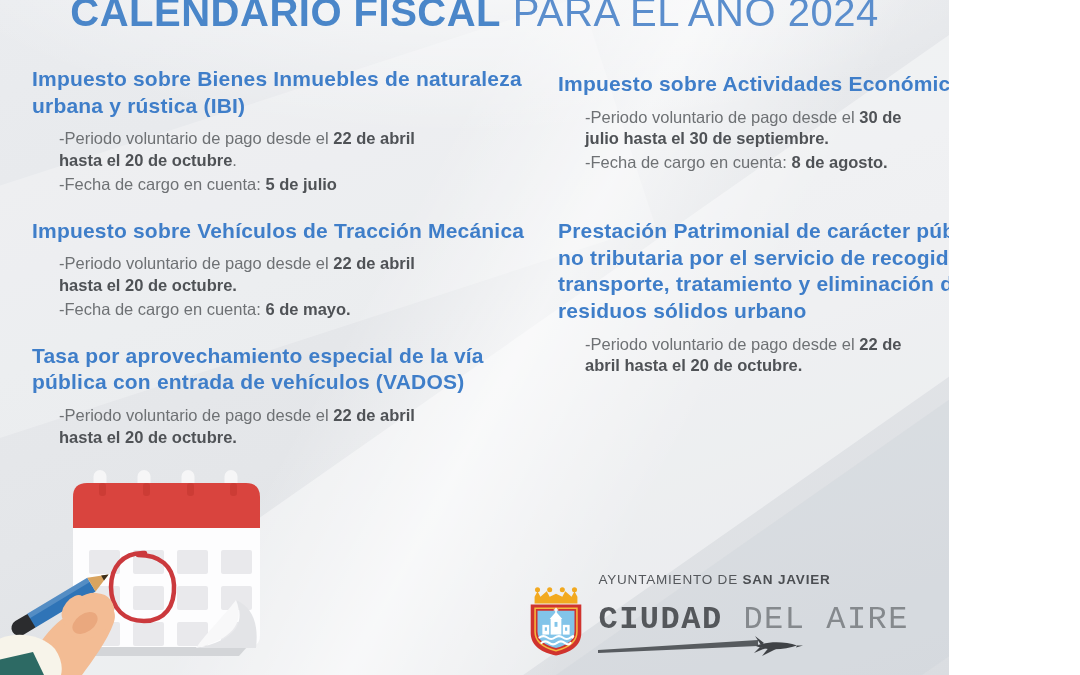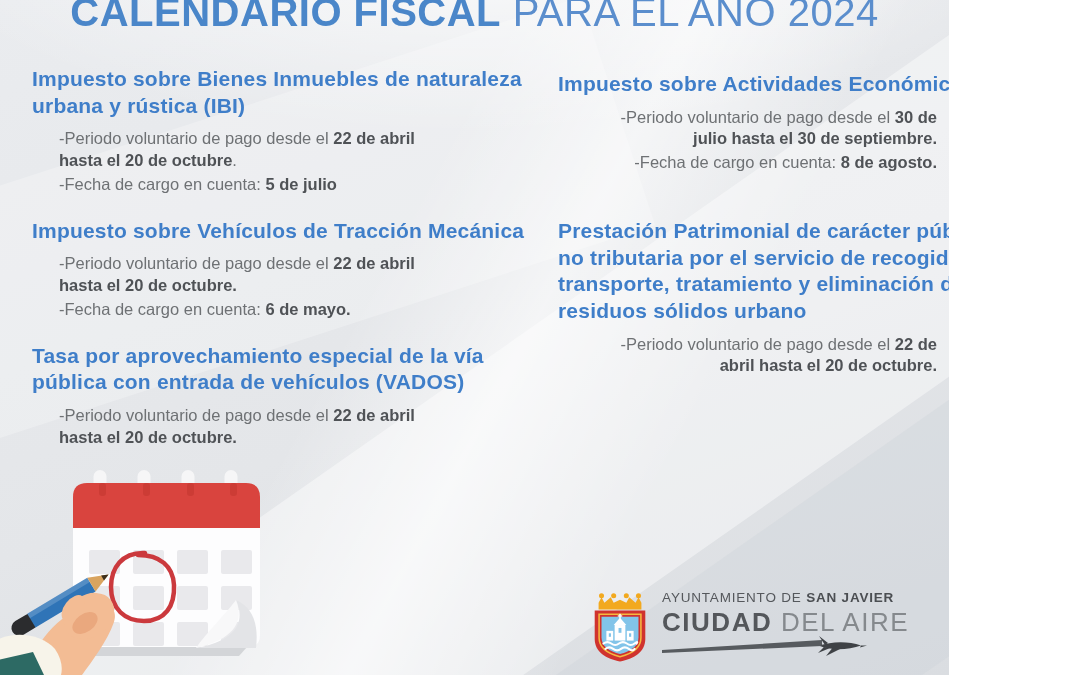--- a/index.html
+++ b/index.html
@@ -33,34 +33,34 @@
   .tax-section{margin:0 0 22px 0;}
   .tax-heading{
     margin:0 0 9px 0;
     font-size:21px;line-height:1.27;font-weight:700;color:#3f7ec9;
     letter-spacing:.2px;
   }
   .tax-line{
     margin:0 0 2px 0;padding-left:27px;max-width:372px;
     font-size:16.5px;line-height:1.32;color:#6e7174;font-weight:400;
   }
-  .col-right .tax-line{max-width:352px;text-align:right;}
+  .col-right .tax-line{max-width:352px;}
   .tax-line strong{color:#4f5256;font-weight:700;}
 
   .calendar-illustration{position:absolute;left:0;bottom:0;width:290px;height:210px;}
 
   .footer-logo{
     position:absolute;right:40px;bottom:7px;
-    display:flex;gap:10px;
+    display:flex;align-items:center;gap:10px;
   }
   .crest{width:64px;height:72px;flex:0 0 auto;}
   .logo-text{display:flex;flex-direction:column;}
   .logo-line1{font-size:13.5px;letter-spacing:.8px;color:#55585c;white-space:nowrap;}
   .logo-line1 strong{font-weight:700;color:#4b4e52;}
-  .logo-line2{font-size:26px;letter-spacing:1.5px;color:#85898d;white-space:nowrap;margin-top:2px;}
+  .logo-line2{font-size:32px;letter-spacing:1.5px;color:#85898d;white-space:nowrap;margin-top:14px;font-family:Liberation Mono, monospace;}
   .logo-line2 strong{font-weight:700;color:#54575b;}
   .logo-swoosh{display:block;margin-top:-4px;width:205px;height:34px;align-self:flex-start;}
 </style>
 </head>
 <body>
 
 <div class="page">
 
   <div class="bg-band band1"></div>
   <div class="bg-band band2"></div>

